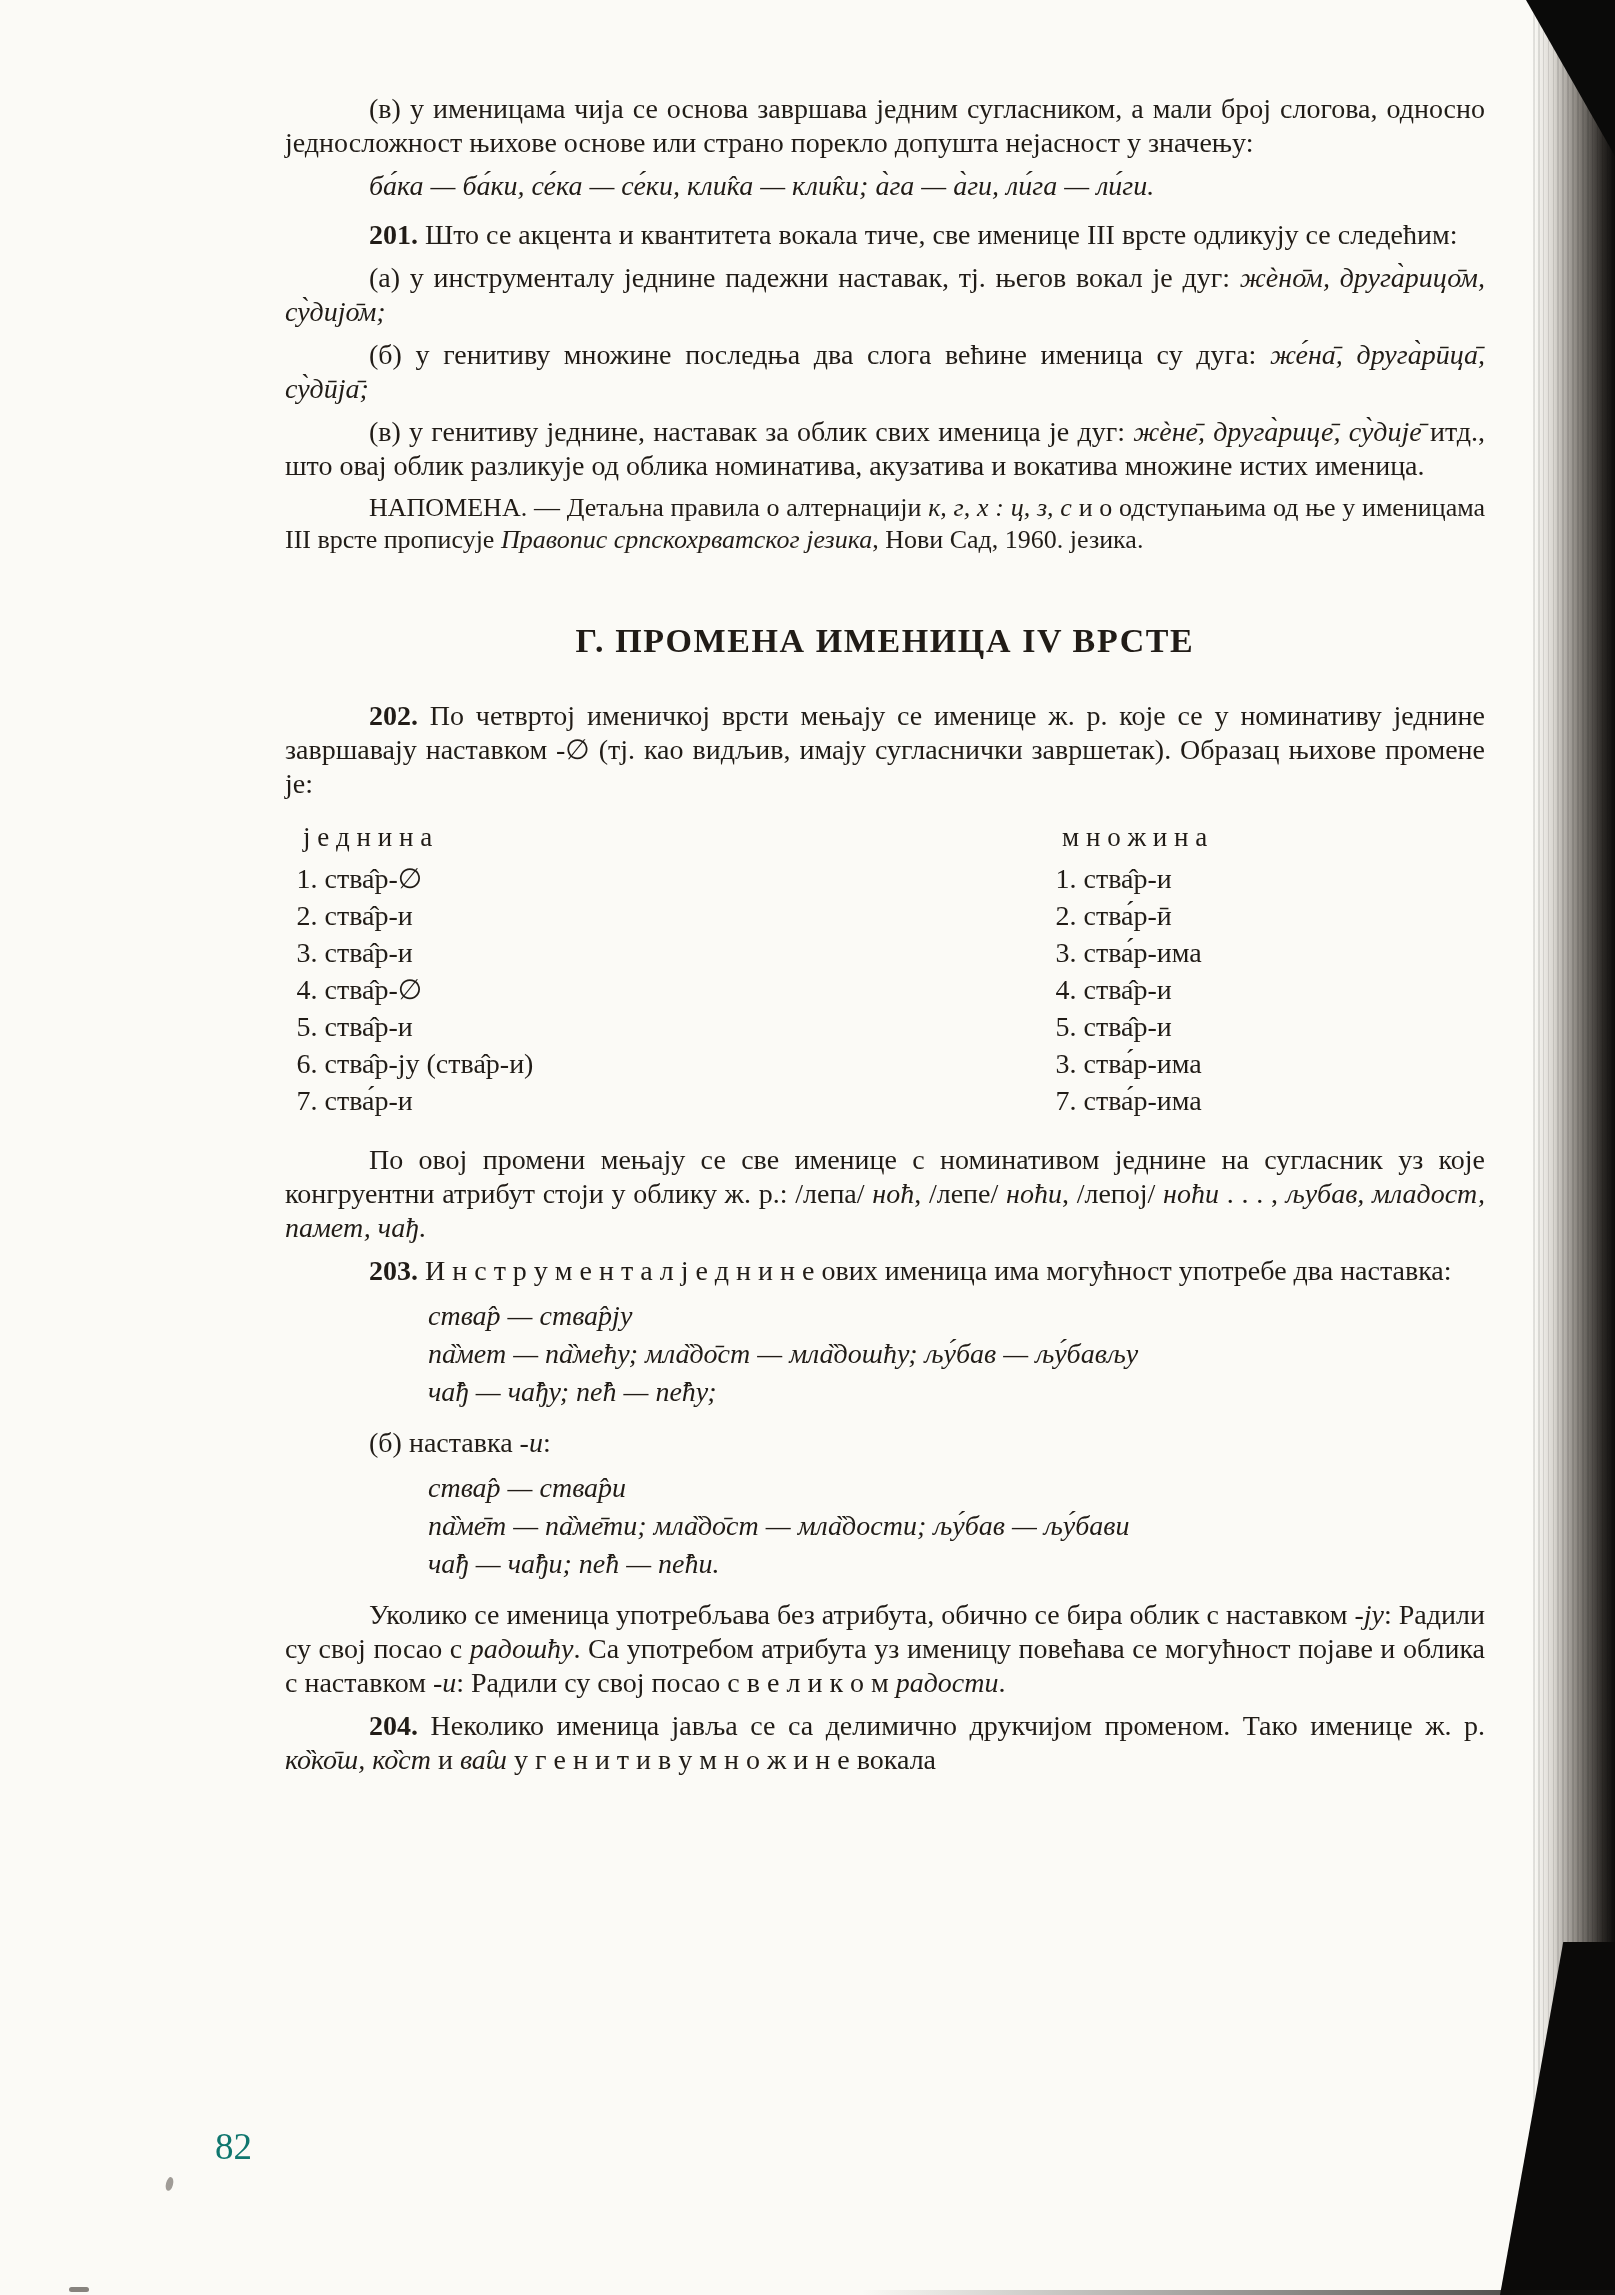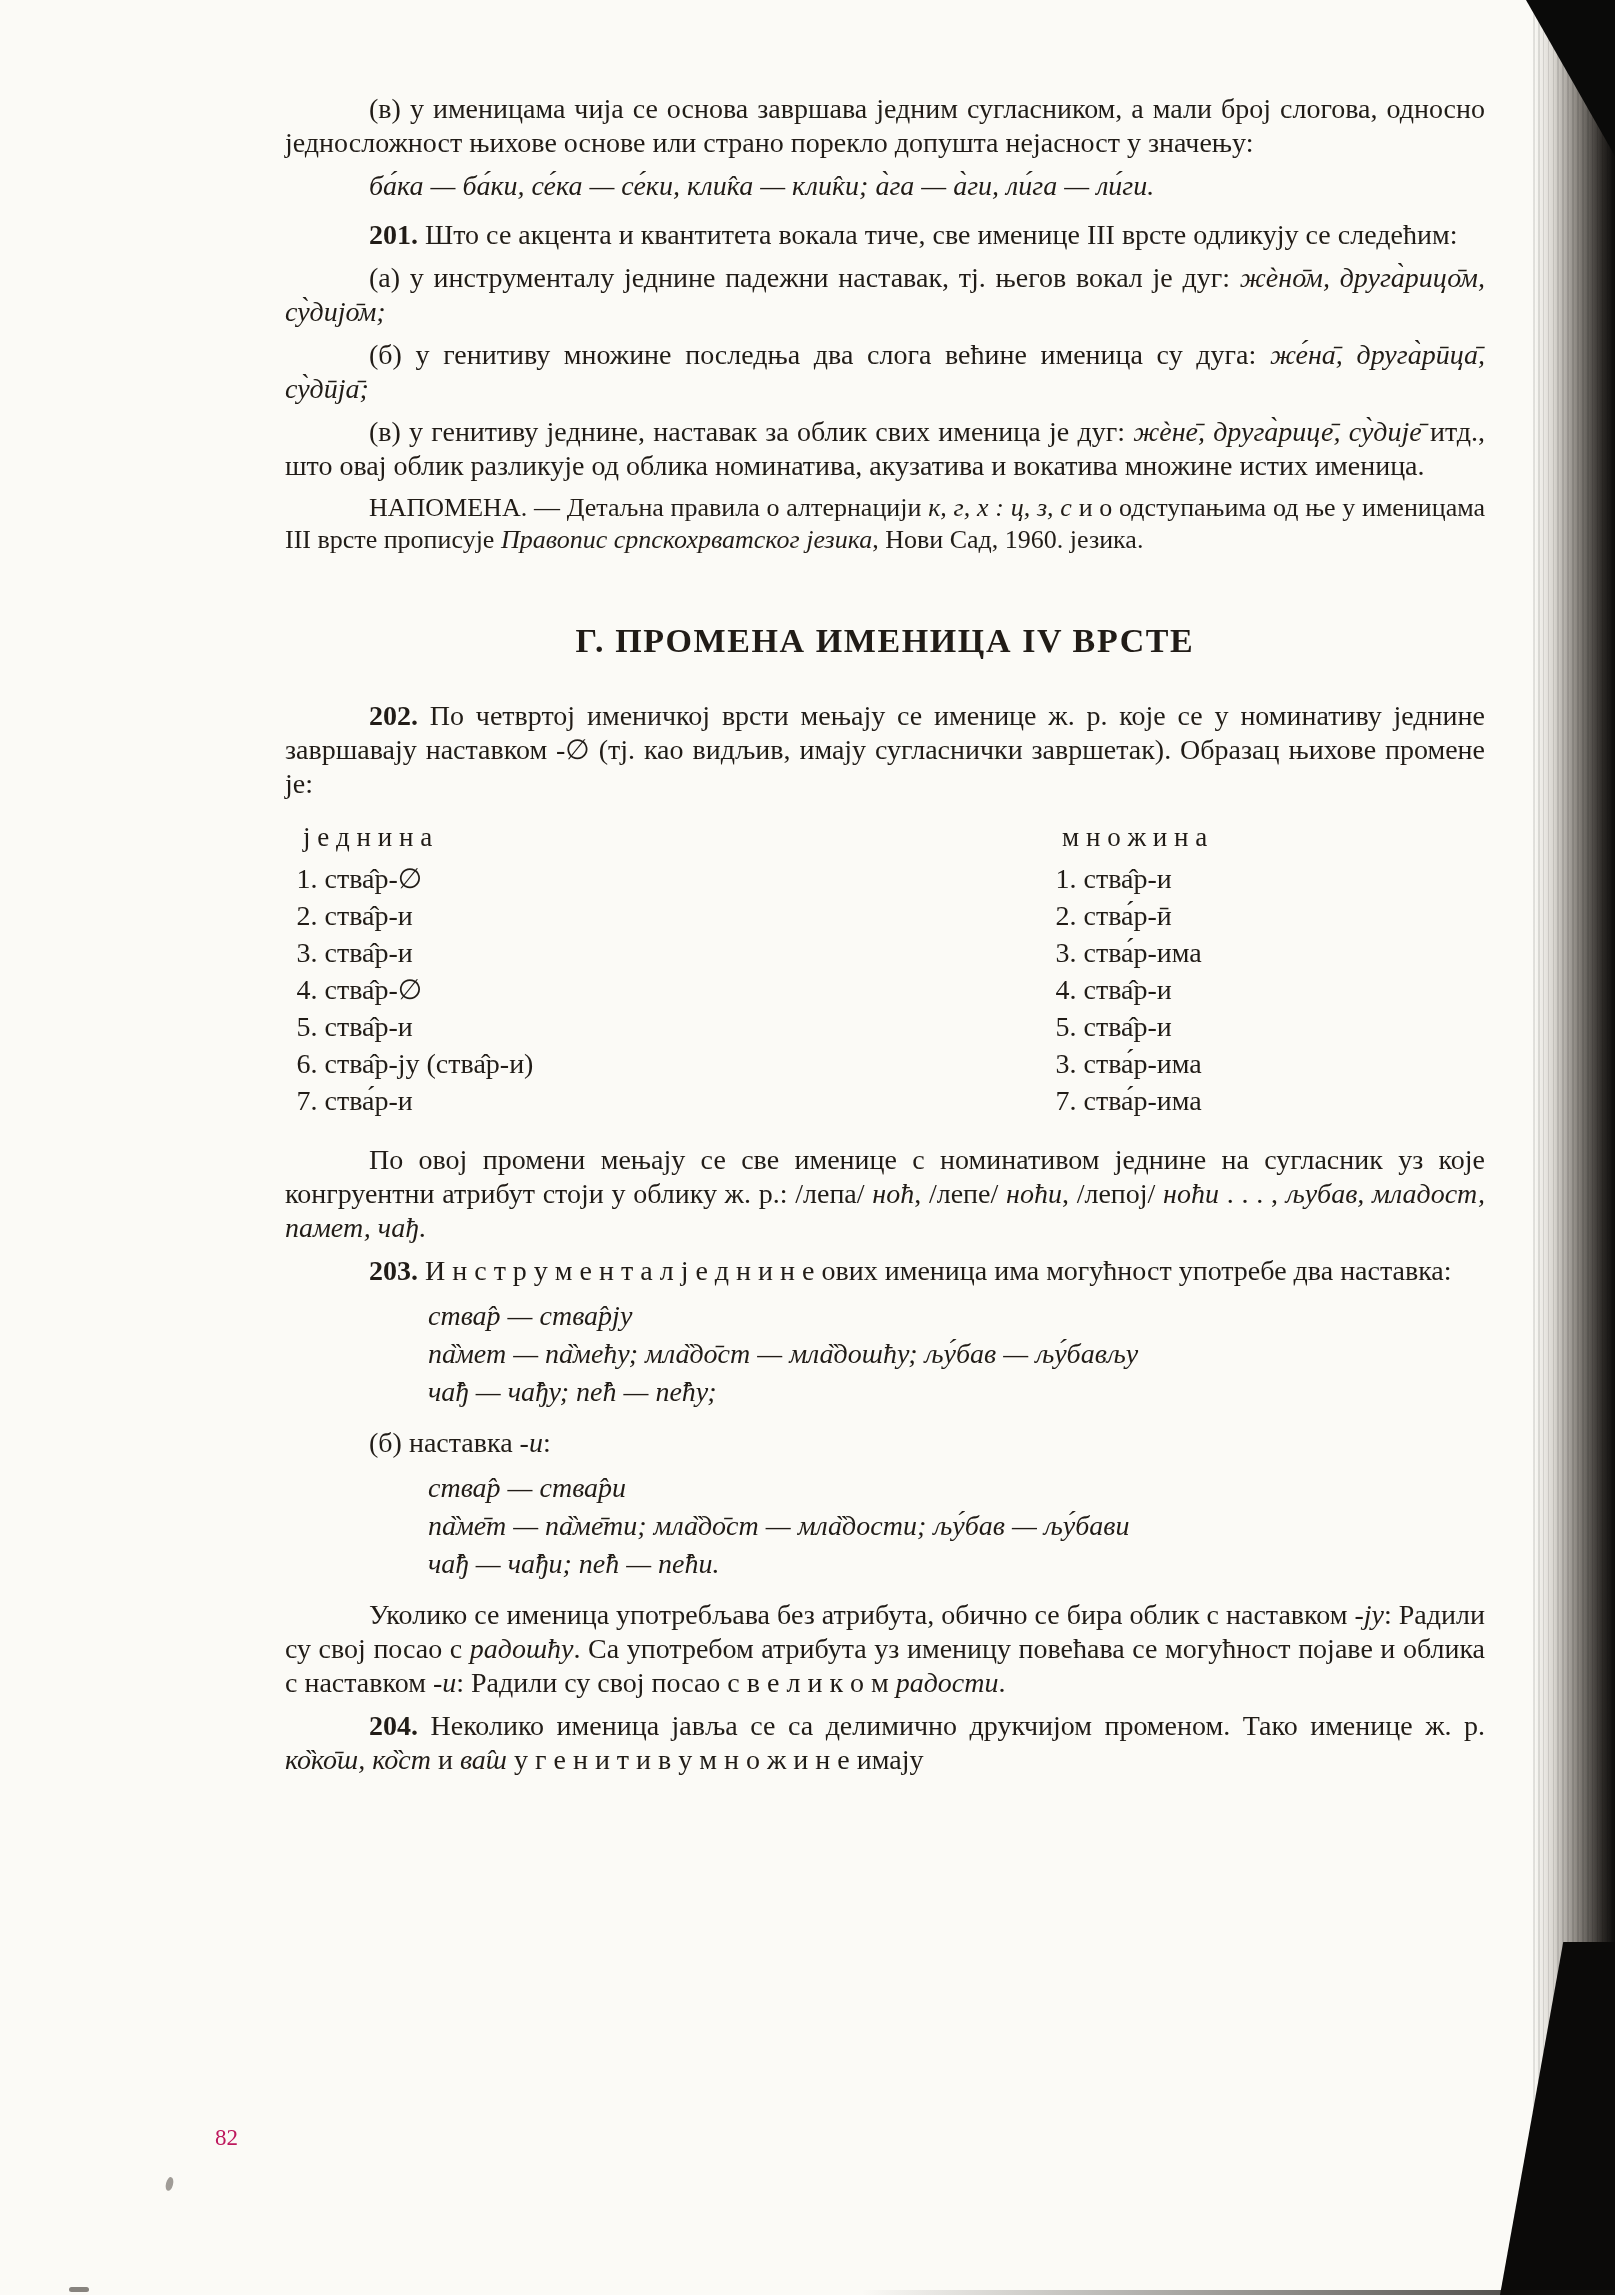--- a/index.html
+++ b/index.html
@@ -67,22 +67,22 @@
   .example-block {
     margin: 8.2px 0 14.8px 0;
     padding-left: 143px;
     font-style: italic;
     font-size: 28px;
   }
   .ex-line { line-height: 38px; }
   .page-number {
     position: absolute;
     left: 215px; top: 2125px;
-    font-size: 23px;
-    color: #be185d;
+    font-size: 37px;
+    color: #0f766e;
   }
   .smudge {
     position: absolute;
     left: 166px; top: 2177px;
     width: 7.4px; height: 14px;
     background: rgba(70, 62, 55, 0.5);
     border-radius: 50%;
     transform: rotate(14deg);
   }
   .mark-bl {
@@ -188,21 +188,21 @@
     <p class="para indent"><span>(б) наставка </span><span class="it">-и</span><span>:</span></p>
 
     <div class="example-block">
         <div class="ex-line">ства̂р — ства̂ри</div>
         <div class="ex-line">па̏ме̄т — па̏ме̄ти; мла̏до̄ст — мла̏дости; љу́бав — љу́бави</div>
         <div class="ex-line">ча̂ђ — ча̂ђи; пе̂ћ — пе̂ћи.</div>
       </div>
 
     <p class="para indent"><span>Уколико се именица употребљава без атрибута, обично се бира облик с наставком </span><span class="it">-ју</span><span>: Радили су свој посао с </span><span class="it">радошћу</span><span>. Са употребом атрибута уз именицу повећава се могућност појаве и облика с наставком </span><span class="it">-и</span><span>: Радили су свој посао с в е л и к о м </span><span class="it">радости</span><span>.</span></p>
 
-    <p class="para indent"><span class="bd">204.</span><span> Неколико именица јавља се са делимично друкчијом променом. Тако именице ж. р. </span><span class="it">ко̏ко̄ш, ко̏ст</span><span> и </span><span class="it">ва̂ш</span><span> у  г е н и т и в у   м н о ж и н е  имају</span></p>
+    <p class="para indent"><span class="bd">204.</span><span> Неколико именица јавља се са делимично друкчијом променом. Тако именице ж. р. </span><span class="it">ко̏ко̄ш, ко̏ст</span><span> и </span><span class="it">ва̂ш</span><span> у  г е н и т и в у   м н о ж и н е  вокала</span></p>
 
   </main>
 
   <div class="page-number">82</div>
   <div class="smudge"></div>
   <div class="mark-bl"></div>
 
   <div class="scan-edge"></div>
   <div class="corner-top"></div>
   <div class="corner-bottom"></div>

